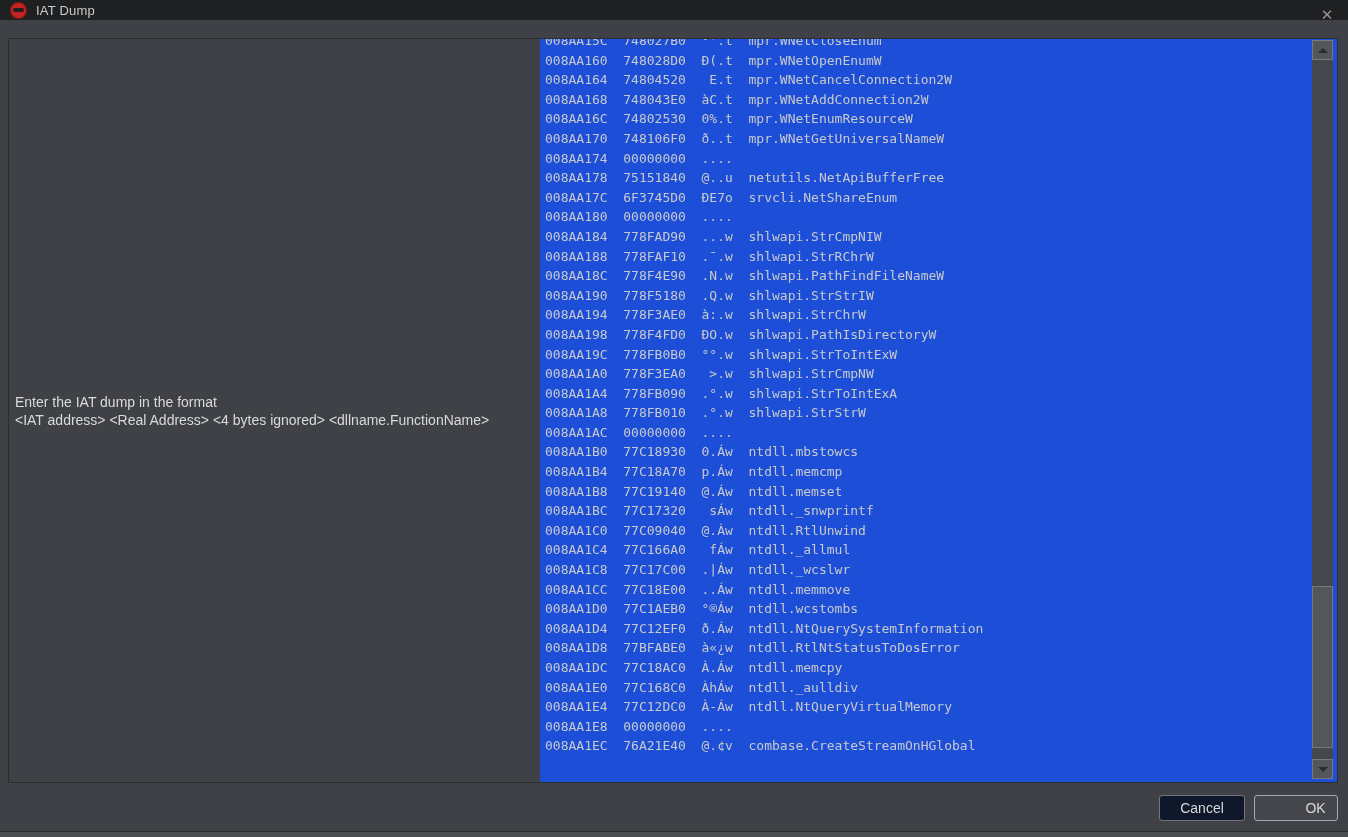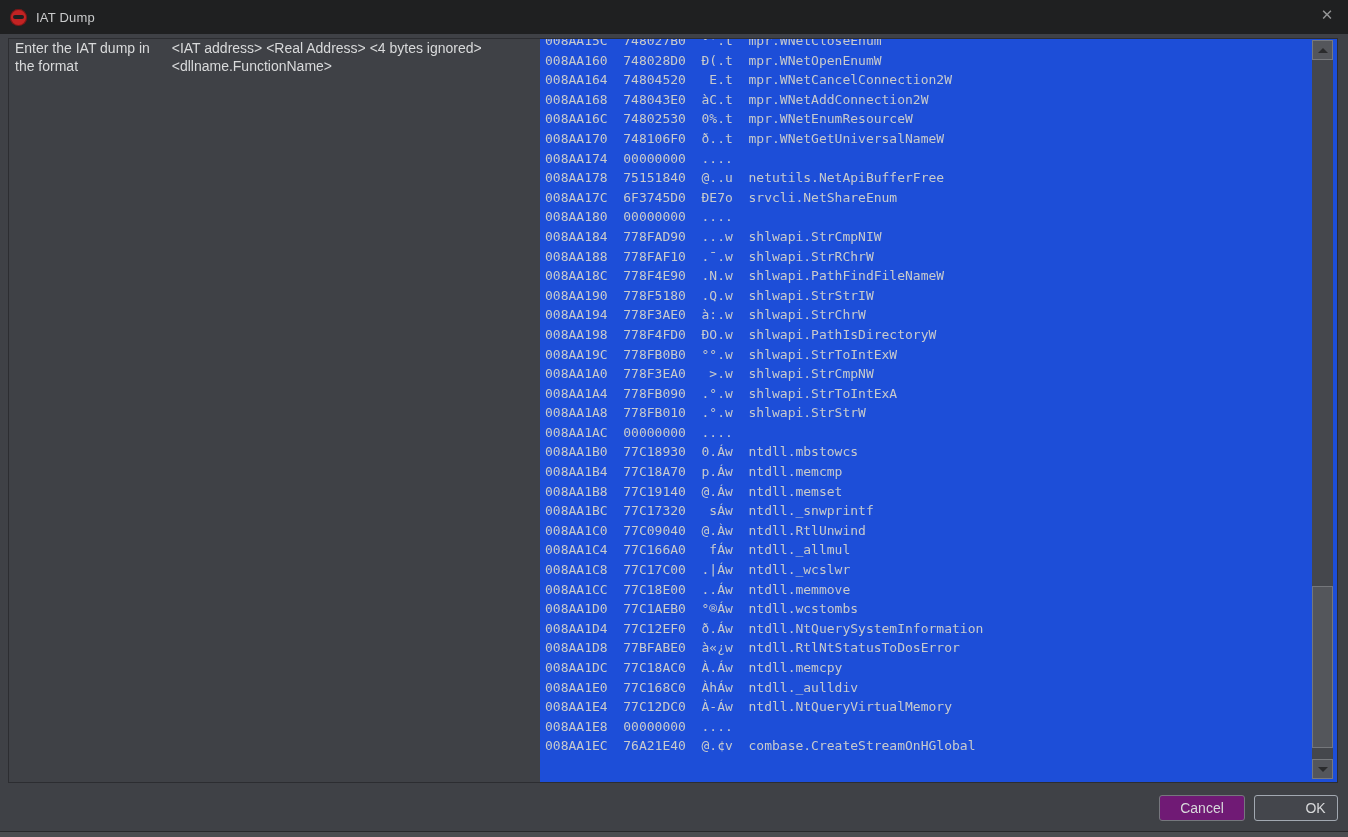--- a/index.html
+++ b/index.html
@@ -5,21 +5,21 @@
   html,body{margin:0;padding:0;}
   body{
     width:1348px;height:837px;
     background:#3f4146;
     font-family:"Liberation Sans",sans-serif;
     position:relative;
     overflow:hidden;
   }
   
   .titlebar{
-    position:absolute;left:0;top:0;width:1348px;height:34px;
+    position:absolute;left:0;top:0;width:1348px;height:20px;
     background:#1f2021;
     display:flex;align-items:center;
   }
   .app-icon{
     width:17px;height:17px;border-radius:50%;
     background:#c32323;
     position:relative;margin-left:10px;flex:0 0 auto;
     box-shadow:inset 0 0 0 1px rgba(0,0,0,.35);
   }
   .app-icon::after{
@@ -36,21 +36,21 @@
   }
   
   .panel{
     position:absolute;left:8px;top:38px;width:1330px;height:745px;
     border:1px solid #2c2d31;
     box-sizing:border-box;
     background:#3f4146;
   }
   .instructions{
     position:absolute;left:0;top:0;bottom:0;width:531px;
-    display:flex;flex-direction:row;justify-content:center;
+    display:flex;flex-direction:column;justify-content:center;
     padding-left:6px;box-sizing:border-box;
     color:#d9dadb;font-size:14px;line-height:18px;
   }
   
   .dumpbox{
     position:absolute;left:531px;top:0;right:0;bottom:0;
     background:#1d4ed8;
     overflow:hidden;
   }
   .dump-text{
@@ -74,21 +74,21 @@
   .scroll-btn.down{bottom:0;}
   .tri-up{width:0;height:0;border-left:5px solid transparent;border-right:5px solid transparent;border-bottom:5px solid #2a2b2d;}
   .tri-down{width:0;height:0;border-left:5px solid transparent;border-right:5px solid transparent;border-top:5px solid #2a2b2d;}
   .scroll-thumb{
     position:absolute;left:0;width:21px;top:546px;height:162px;
     background:#54565b;border:1px solid #75777b;box-sizing:border-box;
   }
   
   .btn{
     position:absolute;top:795px;height:26px;
-    background:#701a75;border:1px solid #75777d;border-radius:3px;
+    background:#0f172a;border:1px solid #75777d;border-radius:3px;
     box-sizing:border-box;
     color:#d8d9db;font-size:14px;font-family:"Liberation Sans",sans-serif;
     display:flex;align-items:center;justify-content:center;
     cursor:pointer;
   }
   .btn-cancel{left:1159px;width:86px;}
   .btn-ok{left:1254px;width:84px;border-color:#a2a8b1;background:#44464c;padding-left:39px;}
   
   .bottom-edge{
     position:absolute;left:0;bottom:0;width:1348px;height:6px;

